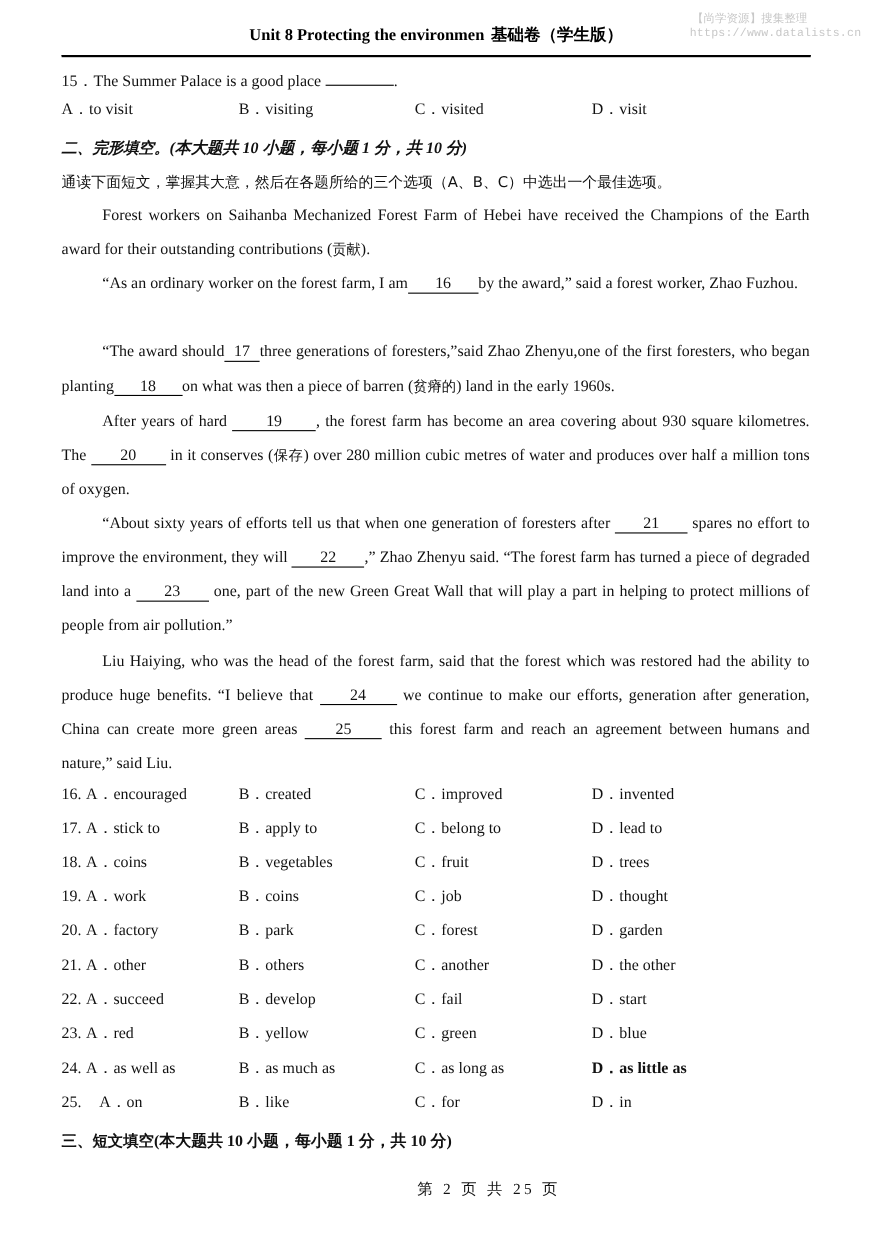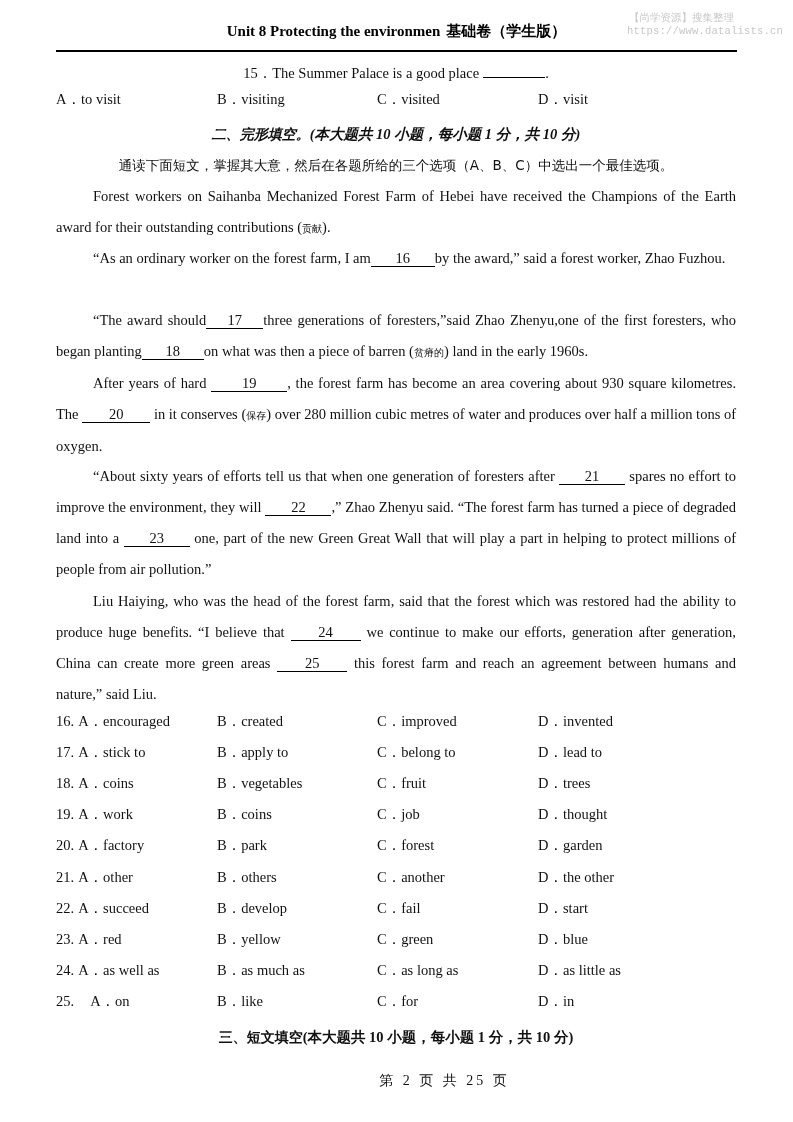--- a/index.html
+++ b/index.html
@@ -18,32 +18,32 @@
     position: absolute; top: 10px; left: 627px; font-size: 10.5px; color: #c8c8c8;
     line-height: 14px;
   }
   .watermark .wm1 { font-family: "DejaVu Sans", sans-serif; padding-left: 2px; }
   .watermark .wm2 { font-family: "Liberation Mono", monospace; font-size: 10.5px; letter-spacing: 0.2px; }
   .header-rule {
     position: absolute; top: 50px; left: 56px; width: 681px; height: 1px; background: #000;
     border-top: 1px solid #000;
   }
   .content { position: absolute; left: 56px; width: 680px; top: 62px; font-size: 14.5px; }
-  .line { position: absolute; left: 0; width: 680px; white-space: nowrap; text-align: center; }
+  .line { position: absolute; left: 0; width: 680px; white-space: nowrap; }
   .opts { position: absolute; left: 0; width: 680px; }
   .opt { position: absolute; white-space: nowrap; }
   .blank15 { display: inline-block; width: 62px; border-bottom: 1.5px solid #000; height: 12px; vertical-align: baseline; margin-left: 4px; }
   .section-h { font-weight: bold; font-size: 14.5px; font-family: "Liberation Serif", serif; }
   .section-h .cn { font-family: "DejaVu Sans", sans-serif; font-size: 14px; font-weight: bold; }
   .cn-text { font-family: "DejaVu Sans", sans-serif; font-size: 13.5px; }
   .para { position: absolute; left: 0; width: 680px; line-height: 31px; text-align: justify; font-size: 14.5px; }
   .para.indent { text-indent: 37px; }
   .blank { display: inline-block; text-align: center; border-bottom: 1px solid #000; line-height: 16px; text-indent: 0; }
   .b-64 { width: 64px; }
-  .cnsmall { font-family: "DejaVu Sans", sans-serif; font-size: 10px; }
+  .cnsmall { font-family: "DejaVu Sans", sans-serif; font-size: 13px; }
   .footer {
     position: absolute; top: 1072px; left: 0; width: 793px; text-align: center;
     font-size: 14px; letter-spacing: 3px; font-family: "Liberation Serif", serif; padding-left: 48px;
   }
 </style>
 </head>
 <body>
 
 <div class="header-title">
   <span>Unit 8 Protecting the environmen</span><span class="cn">基础卷（学生版）</span>
@@ -73,21 +73,21 @@
 
   <div class="para indent" style="top:119px;">
     <span>Forest workers on Saihanba Mechanized Forest Farm of Hebei have received the Champions of the Earth award for their outstanding contributions (</span><span class="cnsmall">贡献</span><span>).</span>
   </div>
 
   <div class="para indent" style="top:181px;">
     <span>“As an ordinary worker on the forest farm, I am</span><span class="blank b-64">16</span><span>by the award,” said a forest worker, Zhao Fuzhou.</span>
   </div>
 
   <div class="para indent" style="top:243px;">
-    <span>“The award should</span><span class="blank" style="width:57px;">17</span><span>three generations of foresters,”said Zhao Zhenyu,one of the first foresters, who began planting</span><span class="blank" style="width:62px;">18</span><span>on what was then a piece of barren (</span><span class="cnsmall">贫瘠的</span><span>) land in the early 1960s.</span>
+    <span>“The award should</span><span class="blank" style="width:32px;">17</span><span>three generations of foresters,”said Zhao Zhenyu,one of the first foresters, who began planting</span><span class="blank" style="width:62px;">18</span><span>on what was then a piece of barren (</span><span class="cnsmall">贫瘠的</span><span>) land in the early 1960s.</span>
   </div>
 
   <div class="para indent" style="top:306px;">
     <span>After years of hard</span> <span class="blank" style="width:76px;">19</span><span>, the forest farm has become an area covering about 930 square kilometres. The</span> <span class="blank" style="width:68px;">20</span> <span>in it conserves (</span><span class="cnsmall">保存</span><span>) over 280 million cubic metres of water and produces over half a million tons of oxygen.</span>
   </div>
 
   <div class="para indent" style="top:399px;">
     <span>“About sixty years of efforts tell us that when one generation of foresters after</span> <span class="blank" style="width:66px;">21</span> <span>spares no effort to improve the environment, they will</span> <span class="blank" style="width:66px;">22</span><span>,” Zhao Zhenyu said. “The forest farm has turned a piece of degraded land into a</span> <span class="blank" style="width:66px;">23</span> <span>one, part of the new Green Great Wall that will play a part in helping to protect millions of people from air pollution.”</span>
   </div>
 
@@ -141,21 +141,21 @@
       <div class="opts" style="top: 867.7px;">
         <span class="opt" style="left: 0px;"><span style="margin-right: 4px;">23.</span><span>A．red</span></span>
         <span class="opt" style="left: 161px;">B．yellow</span>
         <span class="opt" style="left: 321px;">C．green</span>
         <span class="opt" style="left: 482px;">D．blue</span>
       </div>
       <div class="opts" style="top: 898.8px;">
         <span class="opt" style="left: 0px;"><span style="margin-right: 4px;">24.</span><span>A．as well as</span></span>
         <span class="opt" style="left: 161px;">B．as much as</span>
         <span class="opt" style="left: 321px;">C．as long as</span>
-        <span class="opt" style="left: 482px;">D．as little as</span>
+        <span class="opt" style="left: 482px; font-weight: bold;">D．as little as</span>
       </div>
       <div class="opts" style="top: 929.9px;">
         <span class="opt" style="left: 0px;"><span style="margin-right: 16px;">25.</span><span>A．on</span></span>
         <span class="opt" style="left: 161px;">B．like</span>
         <span class="opt" style="left: 321px;">C．for</span>
         <span class="opt" style="left: 482px;">D．in</span>
       </div>
     </div>
 
   <div class="line section-h" style="top:966px;">

